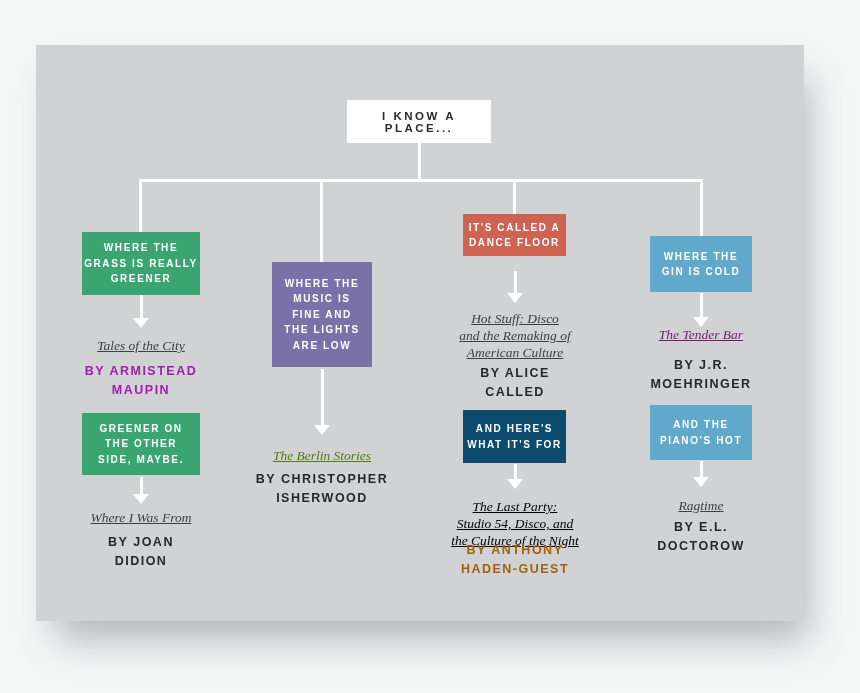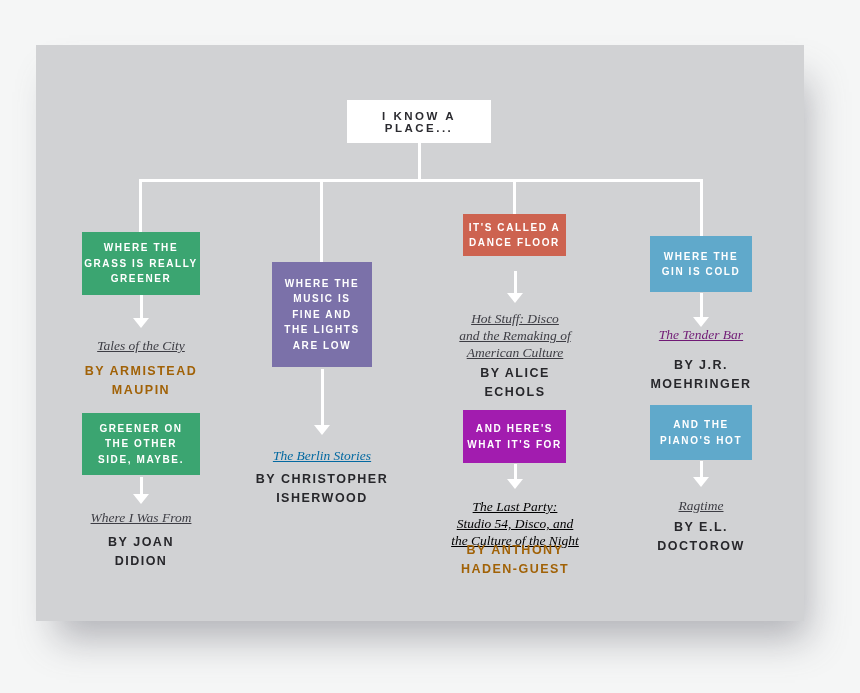--- a/index.html
+++ b/index.html
@@ -60,21 +60,21 @@
   <div class="node" style="left: 82px; top: 232px; width: 118px; height: 63px; background-color: rgb(59, 165, 113);">
     <span class="lbl">WHERE THE
 GRASS IS REALLY
 GREENER</span>
   </div>
   <div class="arrow" style="left:133px; top:295px; height:33px;">
     <div class="stem" style="background-color: rgb(255, 255, 255);"></div>
     <div class="head" style="border-top-color: rgb(255, 255, 255);"></div>
   </div>
   <div class="title" style="left: 51px; top: 337px; color: rgb(61, 61, 68);">Tales of the City</div>
-  <div class="author" style="left: 51px; top: 362px; color: #a16207;">BY ARMISTEAD
+  <div class="author" style="left: 51px; top: 362px; color: #a21caf;">BY ARMISTEAD
 MAUPIN</div>
 
   <div class="node" style="left: 82px; top: 413px; width: 118px; height: 62px; background-color: rgb(59, 165, 113);">
     <span class="lbl">GREENER ON
 THE OTHER
 SIDE, MAYBE.</span>
   </div>
   <div class="arrow" style="left:133px; top:477px; height:27px;">
     <div class="stem" style="background-color: rgb(255, 255, 255);"></div>
     <div class="head" style="border-top-color: rgb(255, 255, 255);"></div>
@@ -87,39 +87,39 @@
     <span class="lbl">WHERE THE
 MUSIC IS
 FINE AND
 THE LIGHTS
 ARE LOW</span>
   </div>
   <div class="arrow" style="left:314px; top:369px; height:66px;">
     <div class="stem" style="background-color: rgb(255, 255, 255);"></div>
     <div class="head" style="border-top-color: rgb(255, 255, 255);"></div>
   </div>
-  <div class="title" style="left: 232px; top: 447px; color: #0369a1;">The Berlin Stories</div>
+  <div class="title" style="left: 232px; top: 447px; color: #4d7c0f;">The Berlin Stories</div>
   <div class="author" style="left: 232px; top: 470px; color: rgb(39, 39, 43);">BY CHRISTOPHER
 ISHERWOOD</div>
 
   <div class="node" style="left: 463px; top: 214px; width: 103px; height: 42px; background-color: rgb(205, 99, 80);">
     <span class="lbl">IT'S CALLED A
 DANCE FLOOR</span>
   </div>
   <div class="arrow" style="left:507px; top:271px; height:32px;">
     <div class="stem" style="background-color: rgb(255, 255, 255);"></div>
     <div class="head" style="border-top-color: rgb(255, 255, 255);"></div>
   </div>
   <div class="title" style="left: 425px; top: 310px; color: rgb(61, 61, 68);">Hot Stuff: Disco
 and the Remaking of
 American Culture</div>
   <div class="author" style="left: 425px; top: 364px; color: rgb(39, 39, 43);">BY ALICE
-ECHOLS</div>
+CALLED</div>
 
-  <div class="node" style="left: 463px; top: 410px; width: 103px; height: 53px; background-color: #a21caf;">
+  <div class="node" style="left: 463px; top: 410px; width: 103px; height: 53px; background-color: #0c4a6e;">
     <span class="lbl">AND HERE'S
 WHAT IT'S FOR</span>
   </div>
   <div class="arrow" style="left:507px; top:464px; height:25px;">
     <div class="stem" style="background-color: rgb(255, 255, 255);"></div>
     <div class="head" style="border-top-color: rgb(255, 255, 255);"></div>
   </div>
   <div class="title" style="left: 420px; top: 498px; width: 190px; color: #000000;">The Last Party:
 Studio 54, Disco, and
 the Culture of the Night</div>

